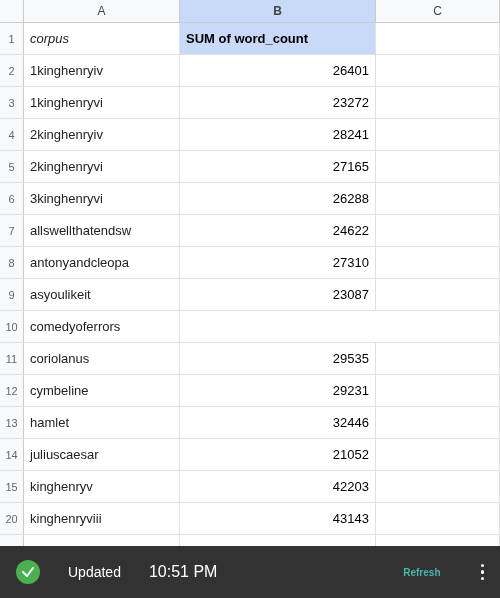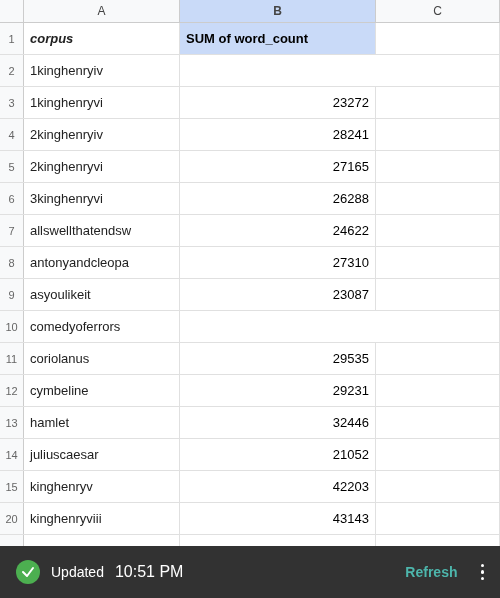--- a/index.html
+++ b/index.html
@@ -89,21 +89,21 @@
     }
 
     .cell.cell-a {
       width: 156px;
       min-width: 156px;
       color: #222;
     }
 
     .cell.cell-a.header-row {
       font-style: italic;
-      font-weight: bold;
+      font-weight: normal;
       background: #fff;
     }
 
     .cell.cell-b {
       width: 196px;
       min-width: 196px;
       flex: 1;
       justify-content: flex-end;
       text-align: right;
     }
@@ -128,21 +128,21 @@
     .toast-bar {
       position: absolute;
       bottom: 0;
       left: 0;
       right: 0;
       height: 52px;
       background: #323232;
       display: flex;
       align-items: center;
       padding: 0 16px;
-      gap: 11px;
+      gap: 28px;
       z-index: 10;
     }
 
     .toast-check {
       width: 24px;
       height: 24px;
       background: #4caf50;
       border-radius: 50%;
       display: flex;
       align-items: center;
@@ -163,21 +163,21 @@
 
     .toast-time {
       color: #fff;
       font-size: 16px;
     }
 
     .toast-spacer { flex: 1; }
 
     .toast-refresh {
       color: #4db6ac;
-      font-size: 14px;
+      font-size: 10px;
       font-weight: bold;
       cursor: pointer;
       text-transform: none;
     }
 
     .toast-more {
       color: #fff;
       font-size: 20px;
       cursor: pointer;
       margin-left: 12px;
@@ -213,20 +213,21 @@
       <div class="row-num">1</div>
       <div class="cell cell-a header-row">corpus</div>
       <div class="cell cell-b header-cell">SUM of word_count</div>
       <div class="cell cell-c"></div>
     </div>
 
     <div id="data-rows-container">
         <div class="table-row">
       <div class="row-num">2</div>
       <div class="cell cell-a">1kinghenryiv</div>
+      <div class="cell cell-b">26401</div>
       <div class="cell cell-c"></div>
     </div>
         <div class="table-row">
       <div class="row-num">3</div>
       <div class="cell cell-a">1kinghenryvi</div>
       <div class="cell cell-b">23272</div>
       <div class="cell cell-c"></div>
     </div>
         <div class="table-row">
       <div class="row-num">4</div>

